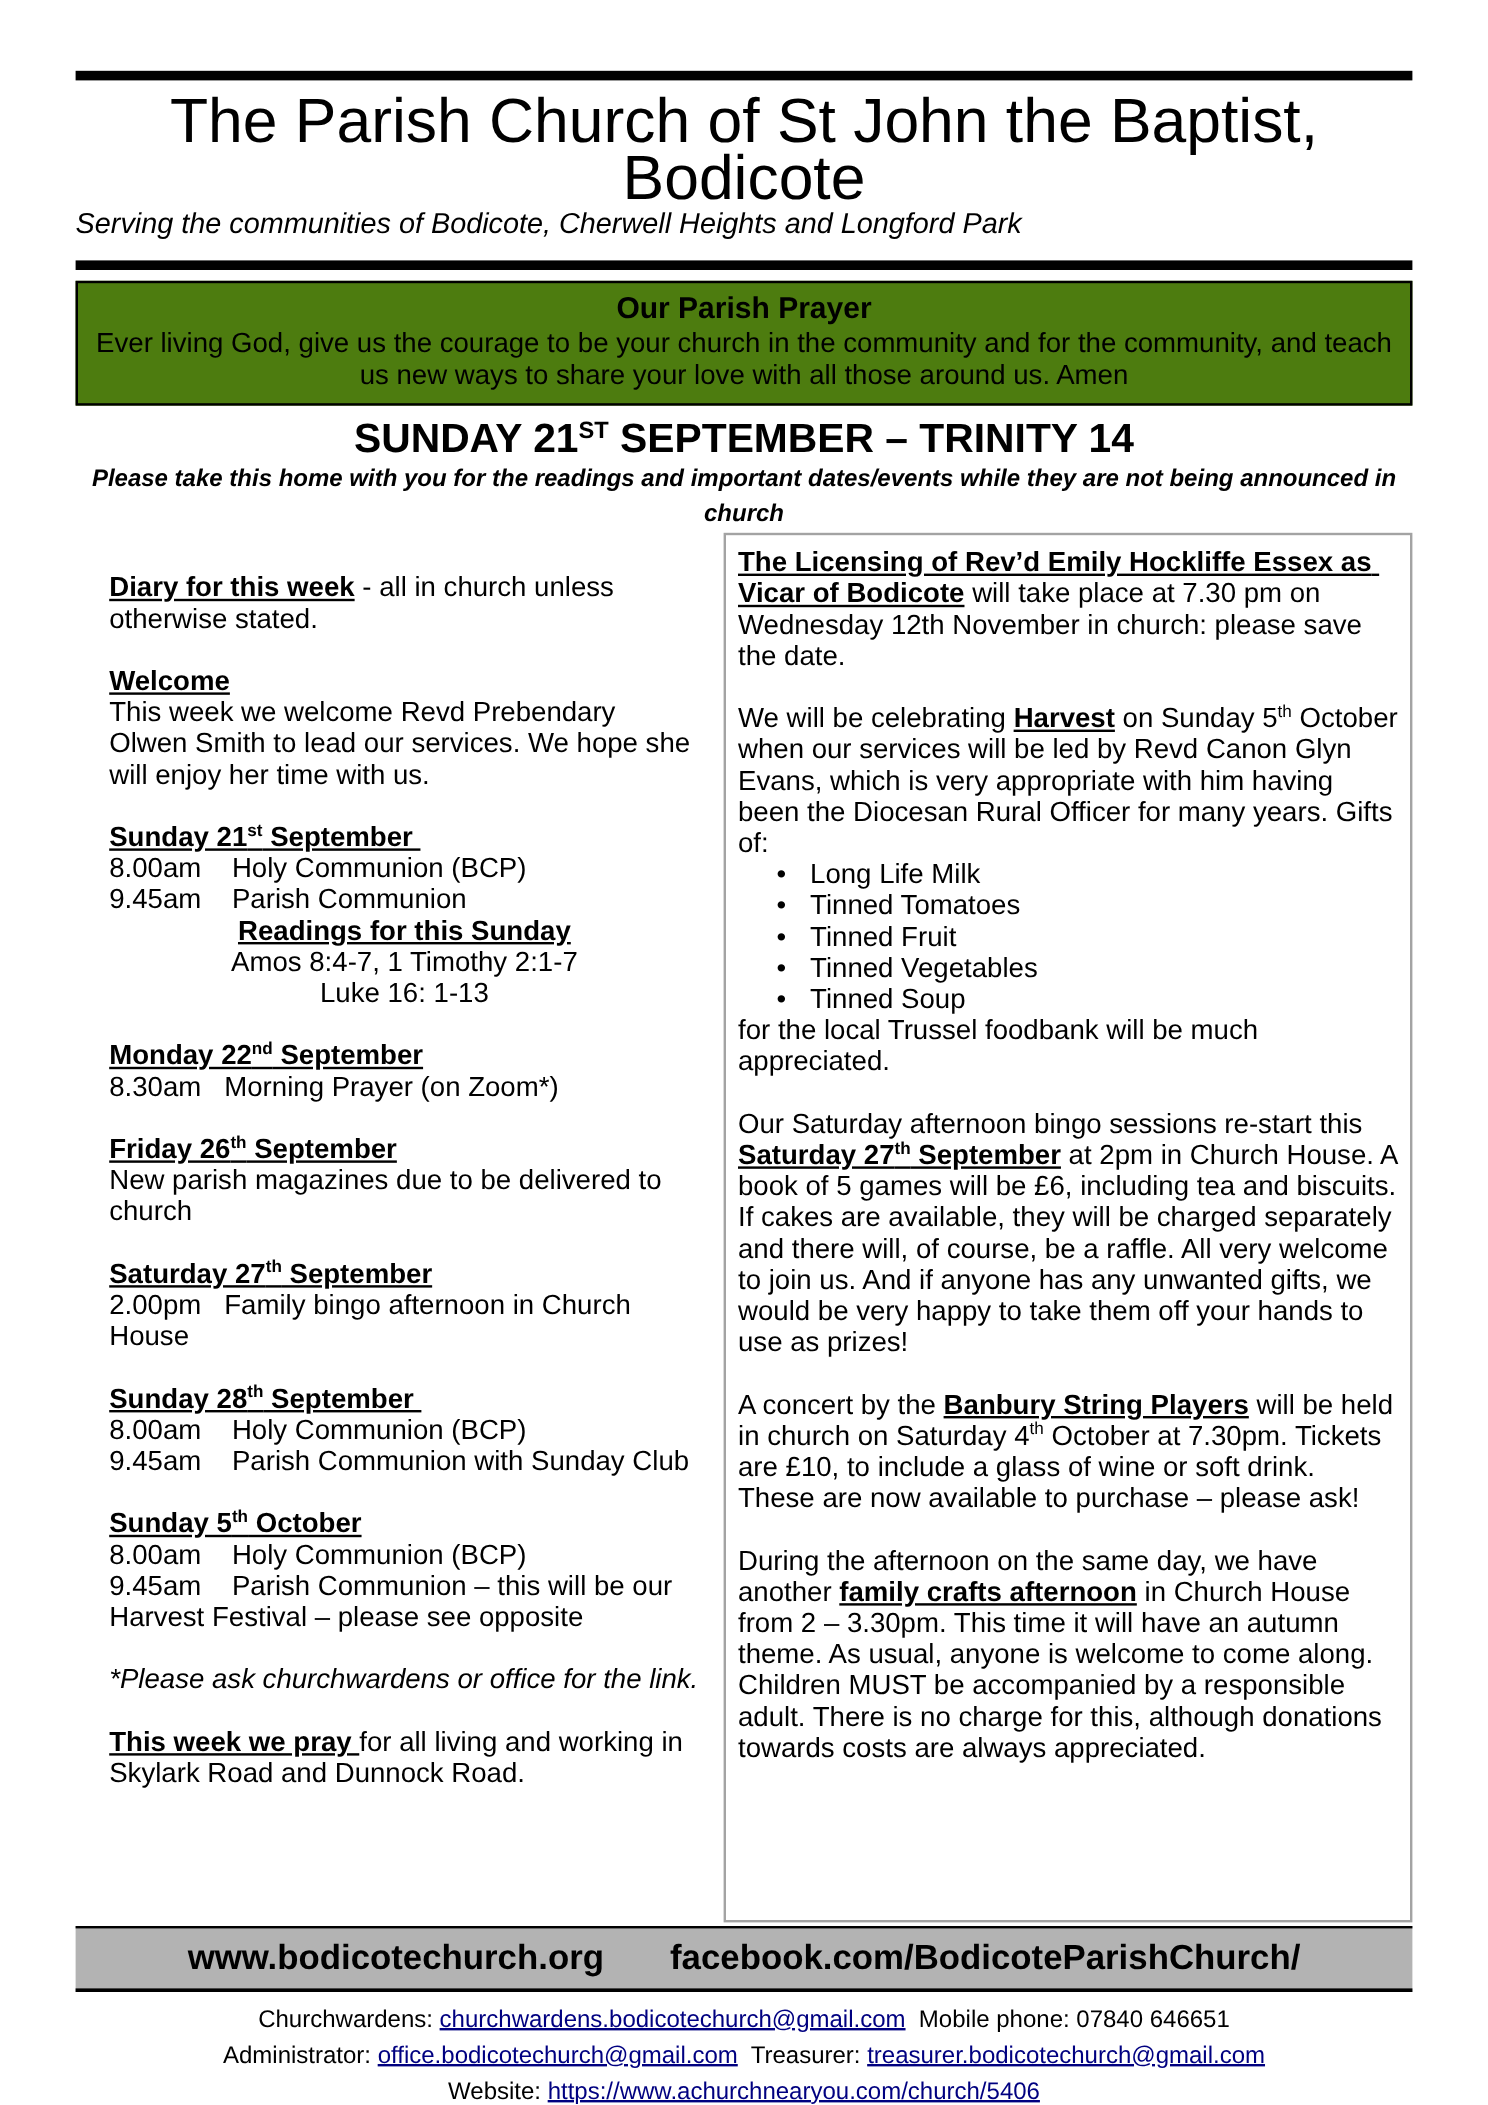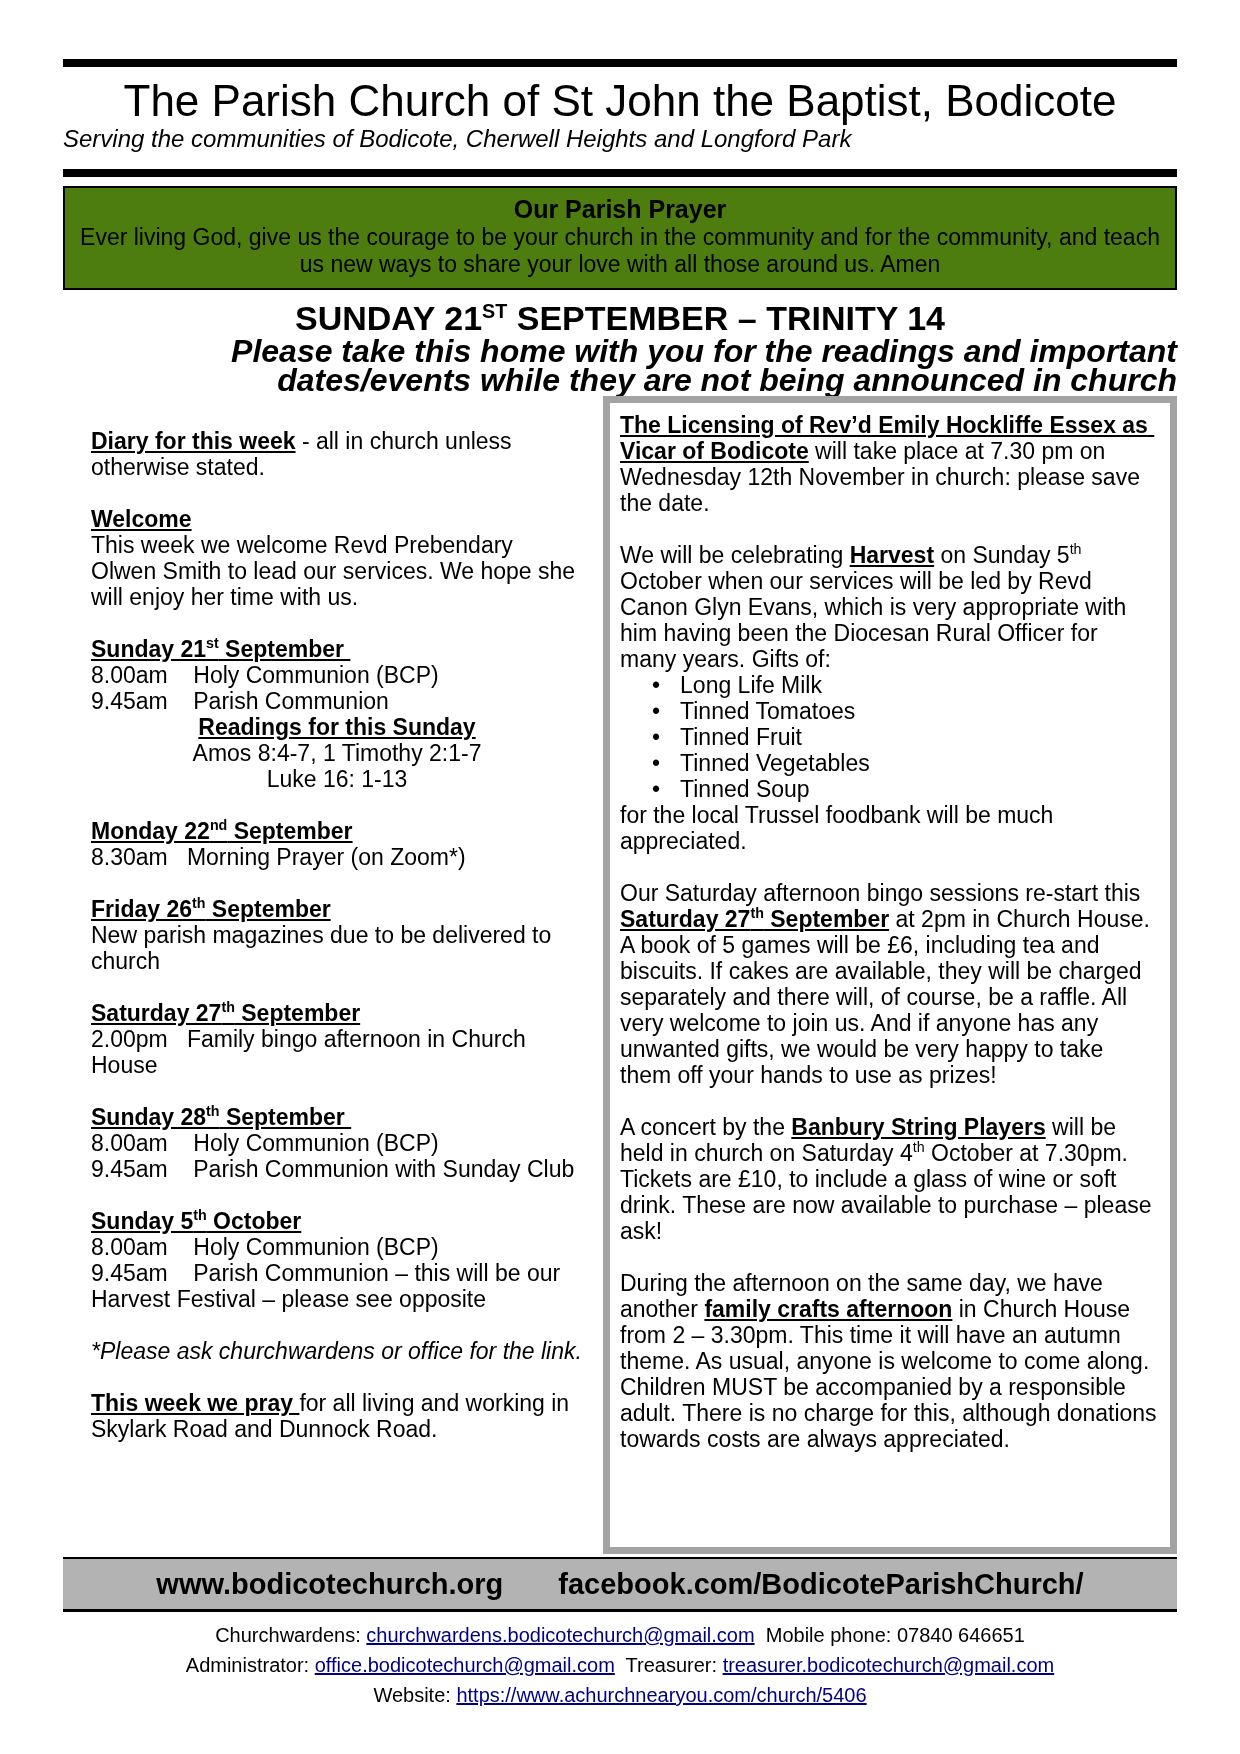--- a/index.html
+++ b/index.html
@@ -11,21 +11,21 @@
     position: relative;
     overflow: hidden;
   }
   .page { padding: 0 63px; }
 
   .bar { height: 8px; background: #000; }
   .bar-top { margin-top: 59px; }
   .bar-2 { margin-top: 16px; }
 
   .church-title {
-    font-size: 44px; font-weight: 400; text-align: center;
+    font-size: 52px; font-weight: 400; text-align: center;
     margin-top: 10px; line-height: 48px;
   }
   .church-subtitle {
     font-size: 24px; font-style: italic; 
     line-height: 28px;
   }
 
   .prayer-box {
     margin-top: 9px;
     background: #4d7c0f;
@@ -34,27 +34,27 @@
   }
   .prayer-heading { font-size: 25px; font-weight: 700; text-align: center; line-height: 30px; }
   .prayer-text { font-size: 23px; text-align: center; line-height: 27px; }
 
   .sunday-title {
     font-size: 34px; font-weight: 700; text-align: center;
     margin-top: 9px; line-height: 38px;
   }
   .sunday-title sup { font-size: 58%; }
   .take-home-note {
-    font-size: 32px; font-weight: 700; font-style: italic;
-    text-align: right; line-height: 29px;
+    font-size: 20px; font-weight: 700; font-style: italic;
+    text-align: center; line-height: 29px;
   }
 
   .columns { display: flex; height: 1158px; margin-top: 1px; }
   .left-col { width: 540px; padding: 32px 20px 0 28px; }
-  .right-box { flex: 1; border: 7px solid #a3a3a3; padding: 9px 10px; height: 100%; }
+  .right-box { flex: 1; border: 2px solid #a3a3a3; padding: 9px 10px; height: 100%; }
 
   .block { font-size: 23px; line-height: 26px; white-space: pre-wrap; }
   .center { text-align: center; }
   .spacer { height: 26px; }
   .b { font-weight: 700; }
   .u { text-decoration: underline; }
   .i { font-style: italic; }
   sup { font-size: 62%; vertical-align: super; line-height: 0; }
 
   ul.bullets { list-style: none; padding-left: 32px; }

